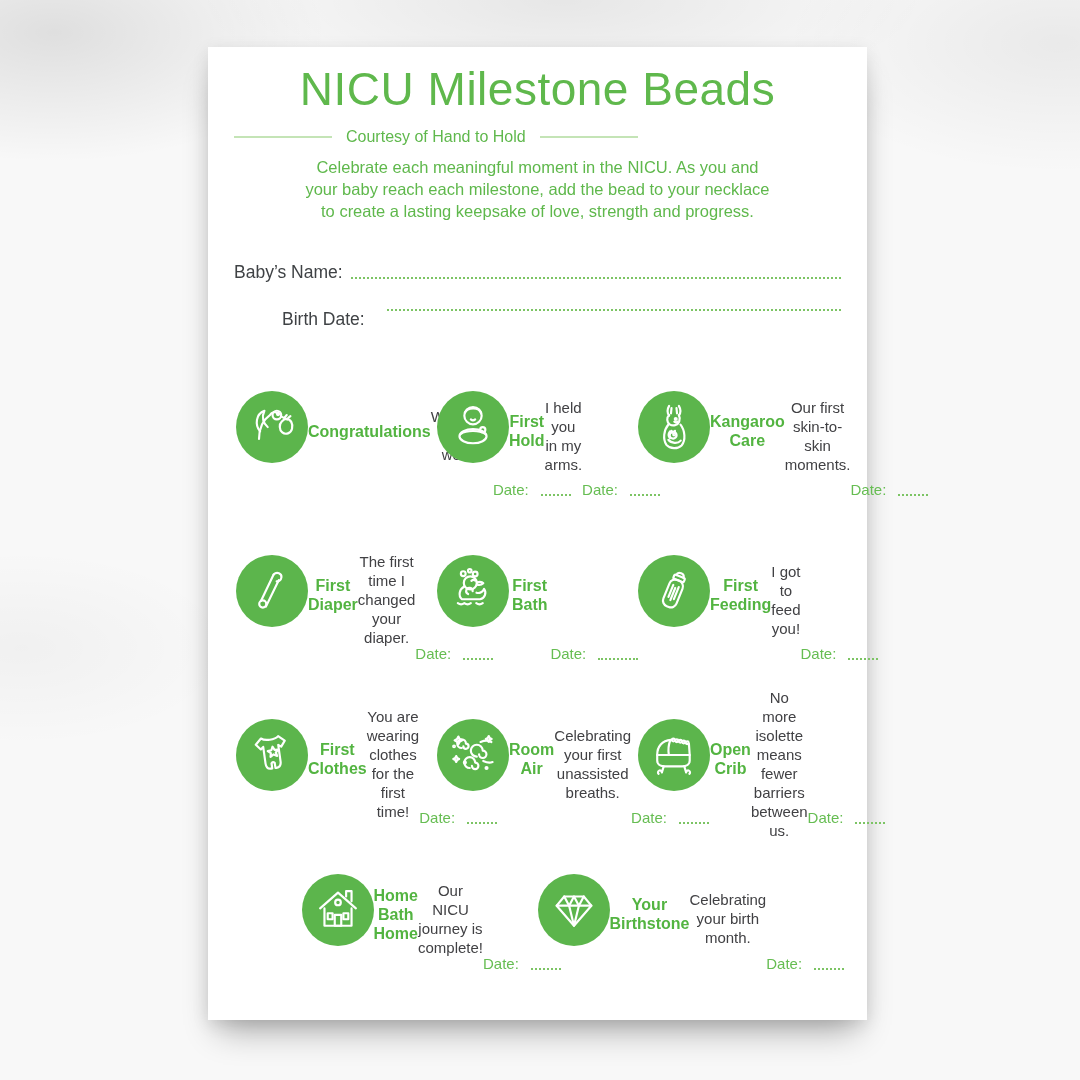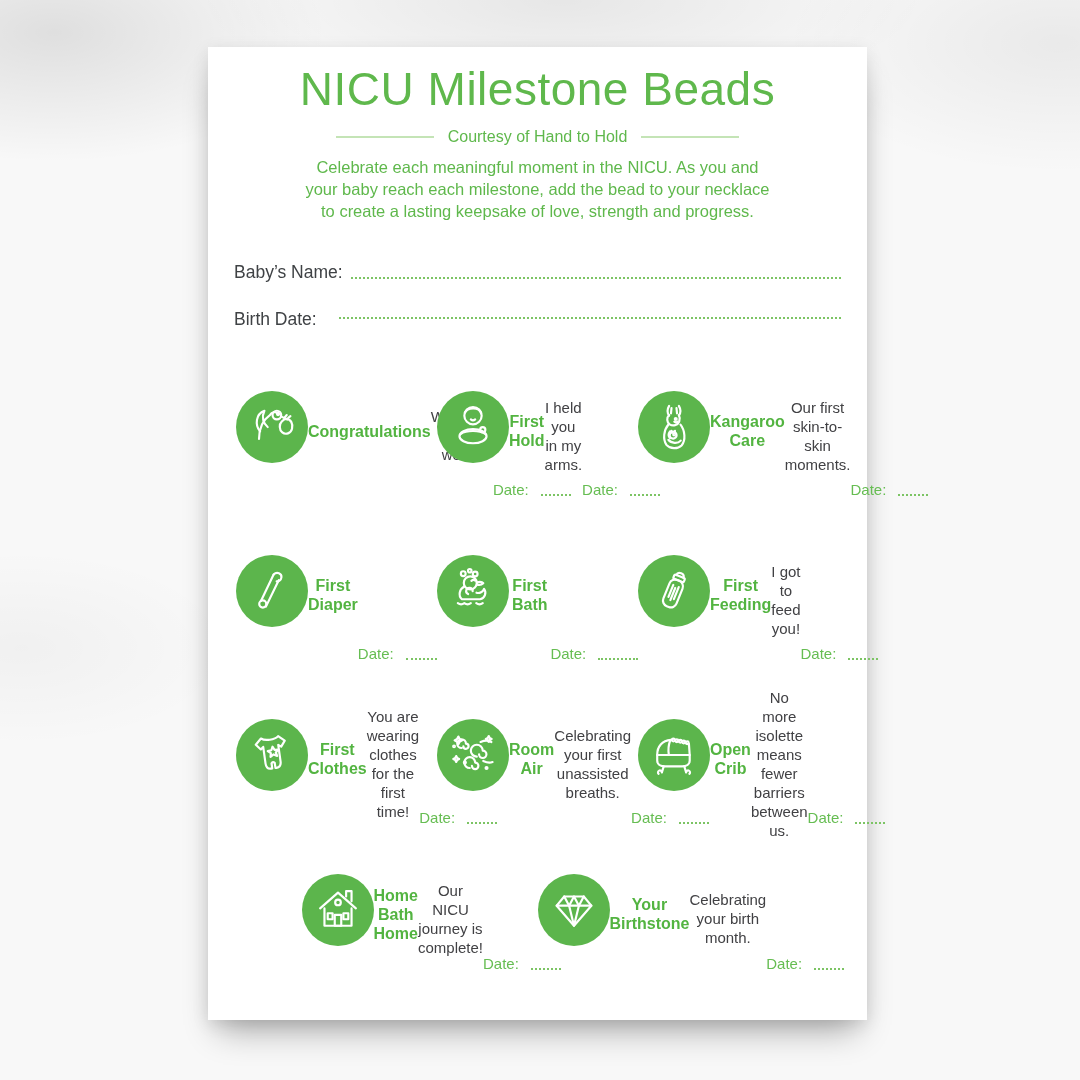--- a/index.html
+++ b/index.html
@@ -18,31 +18,31 @@
   }
   .card{
     position:absolute;left:208px;top:47px;width:659px;height:973px;
     background:#ffffff;box-sizing:border-box;padding:16px 26px 0 26px;
     box-shadow:0 20px 32px -10px rgba(0,0,0,.32), 0 4px 16px rgba(0,0,0,.10);
   }
   .page-title{
     margin:0;text-align:center;color:#5fb84c;font-weight:400;
     font-size:46px;letter-spacing:.5px;line-height:1.15;
   }
-  .subtitle-row{display:flex;align-items:center;justify-content:center;gap:14px;margin-top:12px;}
+  .subtitle-row{display:flex;align-items:center;gap:14px;margin-top:12px;}
   .rule{width:98px;height:0;border-top:2px solid #c4e4b6;}
   .subtitle{color:#5fb84c;font-size:16px;}
   .intro{
     margin:10px auto 16px;color:#5fb84c;font-size:16.5px;line-height:22px;
     text-align:center;white-space:pre-line;
   }
   .field-row{display:flex;align-items:flex-end;gap:8px;}
   .name-row{margin-top:42px;}
   .cols{margin-top:30px;gap:12px;}
-  .fg{flex:1;display:flex;align-items:center;gap:22px;}
+  .fg{flex:1;display:flex;align-items:flex-start;gap:22px;margin-left:48px;}
   .field-label{color:#3f4245;font-size:17.5px;line-height:1;white-space:nowrap;}
   .dotline{flex:1;border-bottom:2px dotted #7cc464;transform:translateY(-2px);min-width:30px;}
   .grid{margin-top:16px;}
   .m-row{display:flex;justify-content:center;}
   .cell{
     width:201px;height:164px;display:flex;flex-direction:row;align-items:center;
     box-sizing:border-box;text-align:center;
   }
   .m-row.last .cell{width:236px;height:146px;}
   .bead{
@@ -243,20 +243,22 @@
   </div>
       </div>
       <div class="m-row">
         <div class="cell">
     <div class="bead">
       <svg viewBox="0 0 48 48">
               <use href="#safety-pin-icon"></use>
             </svg>
     </div>
     <div class="m-title">First Diaper</div>
+    <div class="m-desc">The first time I
+changed your diaper.</div>
     <div class="m-date">
       <span>Date:</span>
       <span class="dotline"></span>
     </div>
   </div>
         <div class="cell">
     <div class="bead">
       <svg viewBox="0 0 48 48">
               <use href="#rubber-duck-icon"></use>
             </svg>

